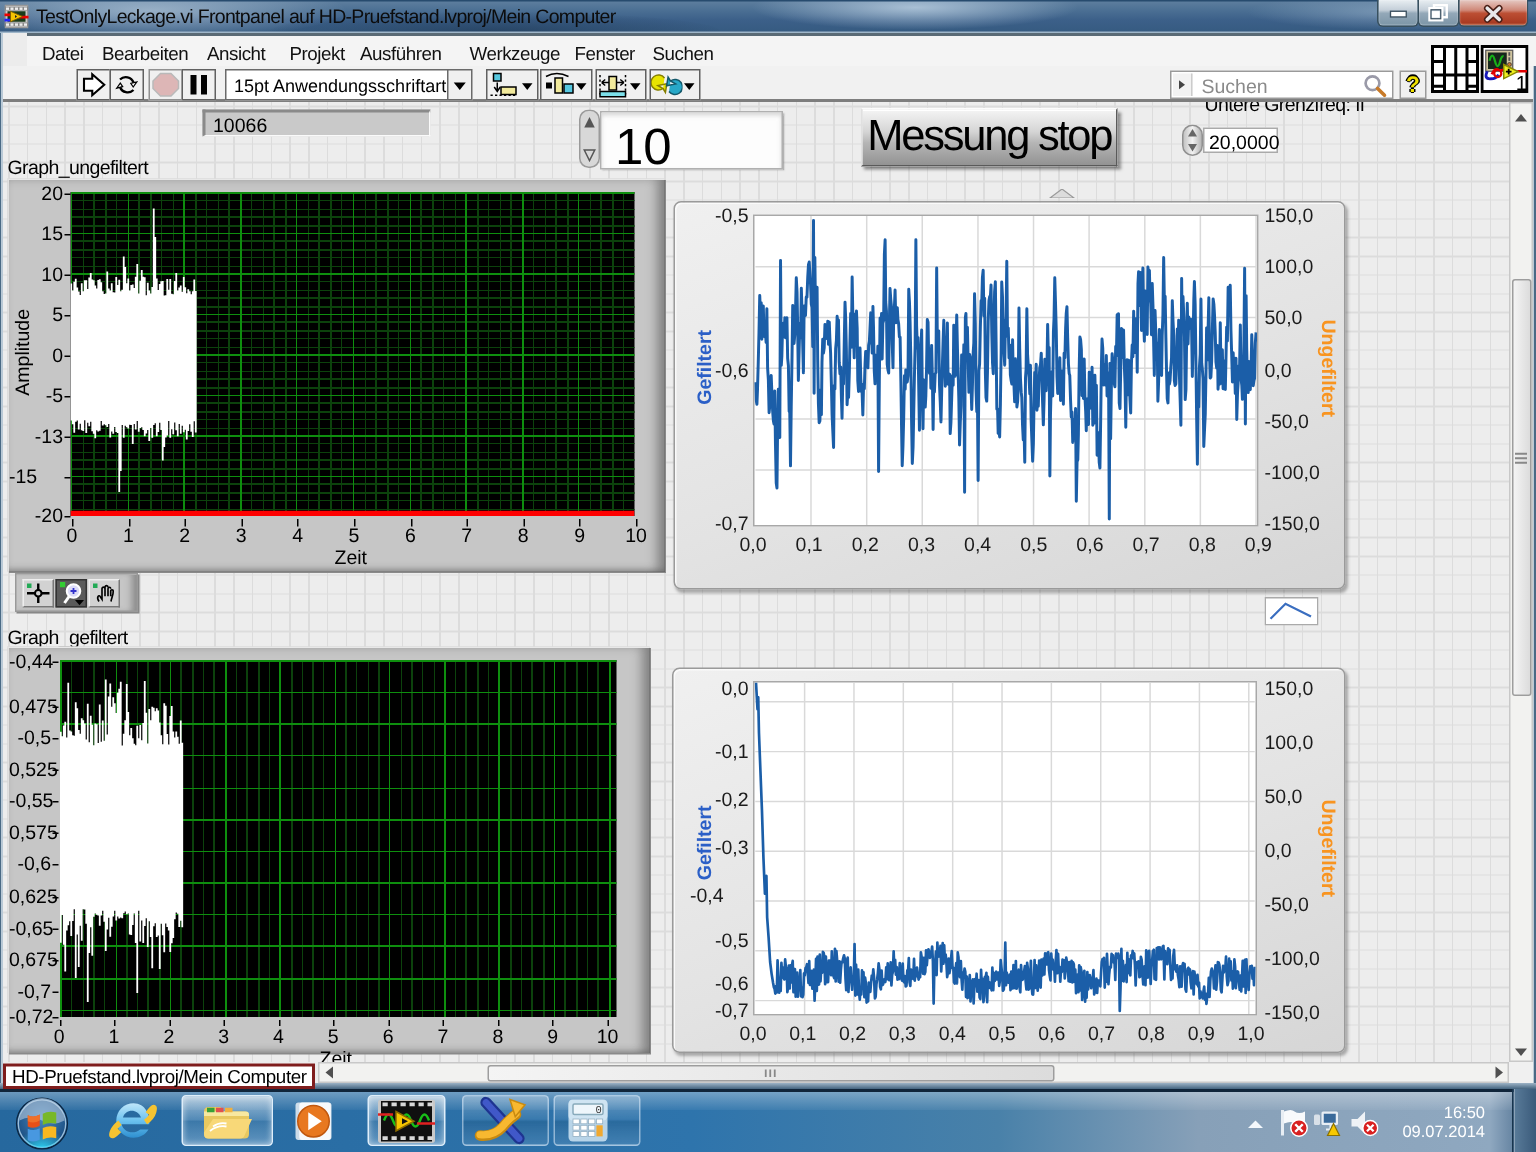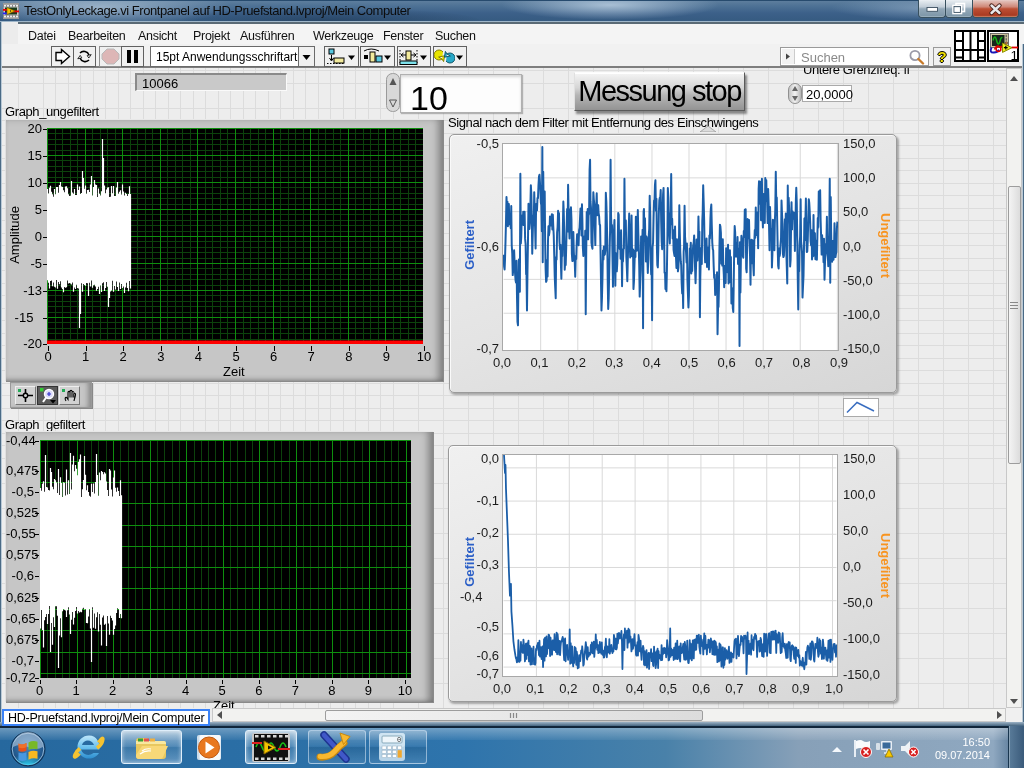--- a/index.html
+++ b/index.html
@@ -253,21 +253,21 @@
       <div class="axlbl" style="left:0;top:55px;width:36px;text-align:right">10</div>
       <div class="abs" style="left:37px;top:63px;width:4px;height:1px;background:#000"></div>
       <div class="axlbl" style="left:0;top:82px;width:36px;text-align:right">5</div>
       <div class="abs" style="left:37px;top:90px;width:4px;height:1px;background:#000"></div>
       <div class="axlbl" style="left:0;top:109px;width:36px;text-align:right">0</div>
       <div class="abs" style="left:37px;top:117px;width:4px;height:1px;background:#000"></div>
       <div class="axlbl" style="left:0;top:136px;width:36px;text-align:right">-5</div>
       <div class="abs" style="left:37px;top:144px;width:4px;height:1px;background:#000"></div>
       <div class="axlbl" style="left:0;top:163px;width:36px;text-align:right">-13</div>
       <div class="abs" style="left:37px;top:171px;width:4px;height:1px;background:#000"></div>
-      <div class="axlbl" style="left:0;top:190px;width:36px;text-align:center">-15</div>
+      <div class="axlbl" style="left:0;top:190px;width:36px;text-align:left">-15</div>
       <div class="abs" style="left:37px;top:198px;width:4px;height:1px;background:#000"></div>
       <div class="axlbl" style="left:0;top:216px;width:36px;text-align:right">-20</div>
       <div class="abs" style="left:37px;top:224px;width:4px;height:1px;background:#000"></div>
       <div class="axlbl" style="left:27px;top:229px;width:30px;text-align:center">0</div>
       <div class="abs" style="left:42px;top:226px;width:1px;height:5px;background:#000"></div>
       <div class="axlbl" style="left:64.6px;top:229px;width:30px;text-align:center">1</div>
       <div class="abs" style="left:79.6px;top:226px;width:1px;height:5px;background:#000"></div>
       <div class="axlbl" style="left:102.2px;top:229px;width:30px;text-align:center">2</div>
       <div class="abs" style="left:117.2px;top:226px;width:1px;height:5px;background:#000"></div>
       <div class="axlbl" style="left:139.8px;top:229px;width:30px;text-align:center">3</div>
@@ -519,21 +519,20 @@
           <path d="M0 127.5 H371"></path>
           <path d="M0 148.5 H371"></path>
           <path d="M0 169.5 H371"></path>
           <path d="M0 190.5 H371"></path>
           <path d="M0 212.5 H371"></path>
           <path d="M0 233.5 H371"></path>
         </g>
 <path d="M0.5 47.9V188.5M1.5 50.8V170M2.5 43.7V189.9M3.5 41.2V207.6M4.5 51.7V180.3M5.5 15.1V176.9M6.5 47V174.1M7.5 47.6V184M8.5 50.1V174M9.5 50.5V166.1M10.5 28.1V212M11.5 32.1V183M12.5 46.7V204.7M13.5 49.2V177.2M14.5 38.9V187.1M15.5 40.2V166.2M16.5 42.4V166.3M17.5 53V175.8M18.5 29.1V228M19.5 54.9V195.4M20.5 37.2V178.2M21.5 43.1V197.2M22.5 56.9V171.2M23.5 42.3V169M24.5 42.8V169.8M25.5 55.4V170.4M26.5 29.6V177.1M27.5 54.5V170.3M28.5 40.3V167.2M29.5 53.9V174.5M30.5 13V194M31.5 49.6V179.7M32.5 24.4V171.9M33.5 15.7V184.5M34.5 31.2V177.8M35.5 24.9V171M36.5 28.8V167.1M37.5 35.3V173.6M38.5 21.9V171M39.5 19.2V172.4M40.5 14.5V171.7M41.5 57V172.2M42.5 49.2V168.8M43.5 40.1V167.7M44.5 16V169.5M45.5 34.7V169M46.5 50.2V183M47.5 45.3V183.3M48.5 52.1V176.6M49.5 55.8V169M50.5 56.8V188.6M51.5 43.8V222M52.5 52.1V167.2M53.5 43.4V187.7M54.5 53.5V173.6M55.5 42V188.7M56.5 14V177.3M57.5 35.1V172.2M58.5 55.7V191.4M59.5 32.6V174.1M60.5 40.2V184.7M61.5 31.1V205.5M62.5 31.9V177.5M63.5 34.2V175.5M64.5 32.2V184.7M65.5 33.6V183.7M66.5 41.6V206M67.5 50.1V175.9M68.5 56.1V183.5M69.5 28.9V194.8M70.5 30.5V175.7M71.5 49.4V178M72.5 56.4V180.4M73.5 37.4V194.7M74.5 30.6V188.9M75.5 47.7V185.4M76.5 51.7V172.9M77.5 47.6V168.3M78.5 51.1V169.1M79.5 55.9V178M80.5 40.3V173.9M81.5 55.2V178.2" stroke="#fff" stroke-width="1.2" fill="none"></path>
 </svg>
     </div>
-    <div class="abs lvlabel" style="left:446px;top:47px;">Signal nach dem Filter mit Entfernung des Einschwingens</div>
     <svg class="abs" style="left:697px;top:58px;width:18px;height:6px;" width="18" height="6">
       <path d="M1 6 L9 0 L17 6 Z" fill="#dcdcdc" stroke="#9a9a9a" stroke-width=".8"></path>
     </svg>
     <div class="abs sgraph" style="left:447px;top:66px;width:448px;height:259px;"></div>
     <div class="slbl" style="left:458px;top:68px;width:39px;text-align:right">-0,5</div>
     <div class="slbl" style="left:458px;top:170.5px;width:39px;text-align:right">-0,6</div>
     <div class="slbl" style="left:458px;top:273px;width:39px;text-align:right">-0,7</div>
     <div class="slbl" style="left:841px;top:68.0px;">150,0</div>
     <div class="slbl" style="left:841px;top:102.17000000000002px;">100,0</div>
     <div class="slbl" style="left:841px;top:136.34px;">50,0</div>
@@ -648,21 +647,21 @@
 <svg class="abs" style="left:994px;top:710px" width="10" height="10">
     <path d="M3 1 L8 5 L3 9 Z" fill="#505050"></path>
   </svg>
 <div class="abs sbthumb" style="left:325px;top:709.5px;width:378px;height:11px"></div>
 <svg class="abs" style="left:509px;top:712px" width="10" height="7">
     <g stroke="#888" stroke-width="1.2">
       <path d="M1.5 1 v5 M4.5 1 v5 M7.5 1 v5"></path>
     </g>
   </svg>
 <div class="abs" style="left:1006px;top:708px;width:16px;height:14px;background:#f0f0f0"></div>
-<div class="abs" style="left:2px;top:709px;width:208px;height:17px;background:#fff;border:2px solid #3b82f6;font-size:12.5px;letter-spacing:-0.25px;padding:1px 0 0 4px;line-height:12px">HD-Pruefstand.lvproj/Mein Computer</div>
+<div class="abs" style="left:2px;top:709px;width:208px;height:17px;background:#fff;border:2px solid #7f1d1d;font-size:12.5px;letter-spacing:-0.25px;padding:1px 0 0 4px;line-height:12px">HD-Pruefstand.lvproj/Mein Computer</div>
 <div class="abs" id="taskbar"></div>
 <svg class="abs" style="left:10px;top:731px" width="36" height="36">
 <defs>
       <radialGradient id="orb" cx=".5" cy=".4" r=".75">
         <stop offset="0" stop-color="#4a88c0"></stop>
         <stop offset=".7" stop-color="#1c5084"></stop>
         <stop offset="1" stop-color="#0c3058"></stop>
       </radialGradient>
 <radialGradient id="glow" cx=".5" cy="1" r=".8">
         <stop offset="0" stop-color="#30d8f8" stop-opacity=".9"></stop>

